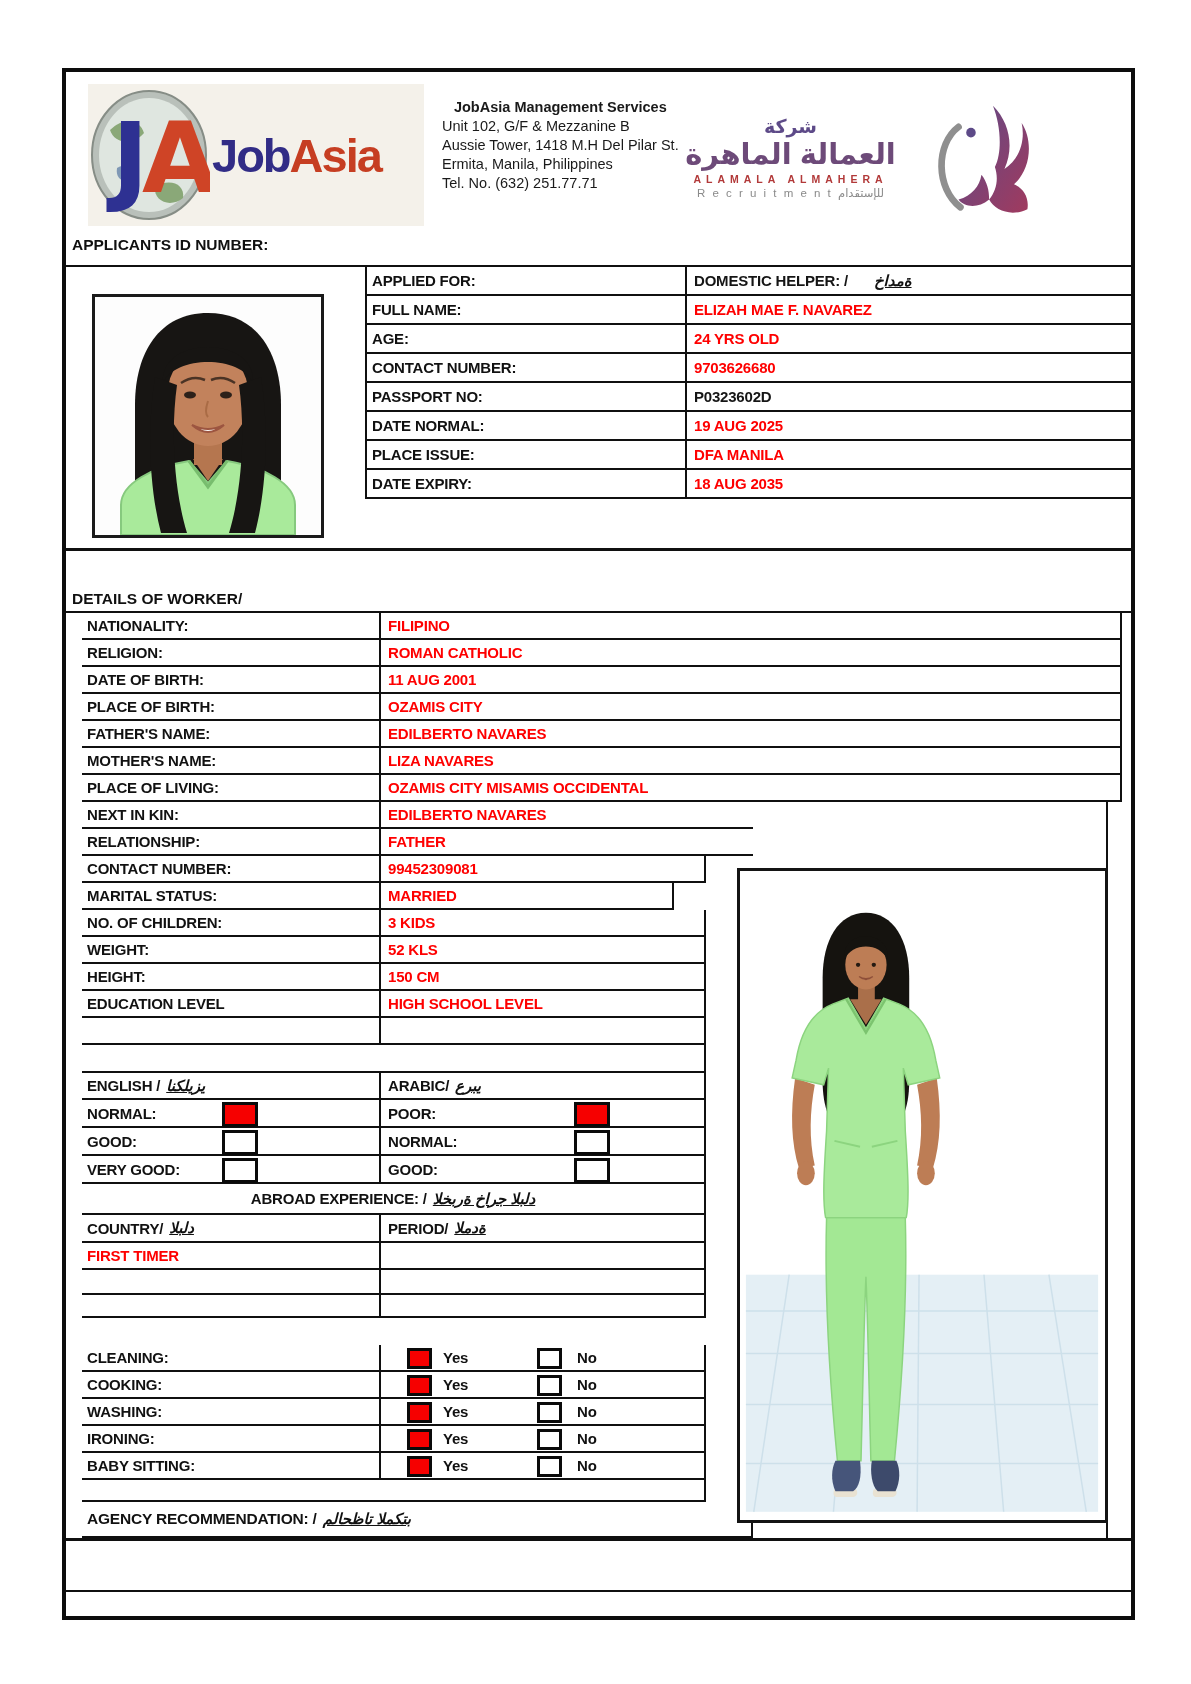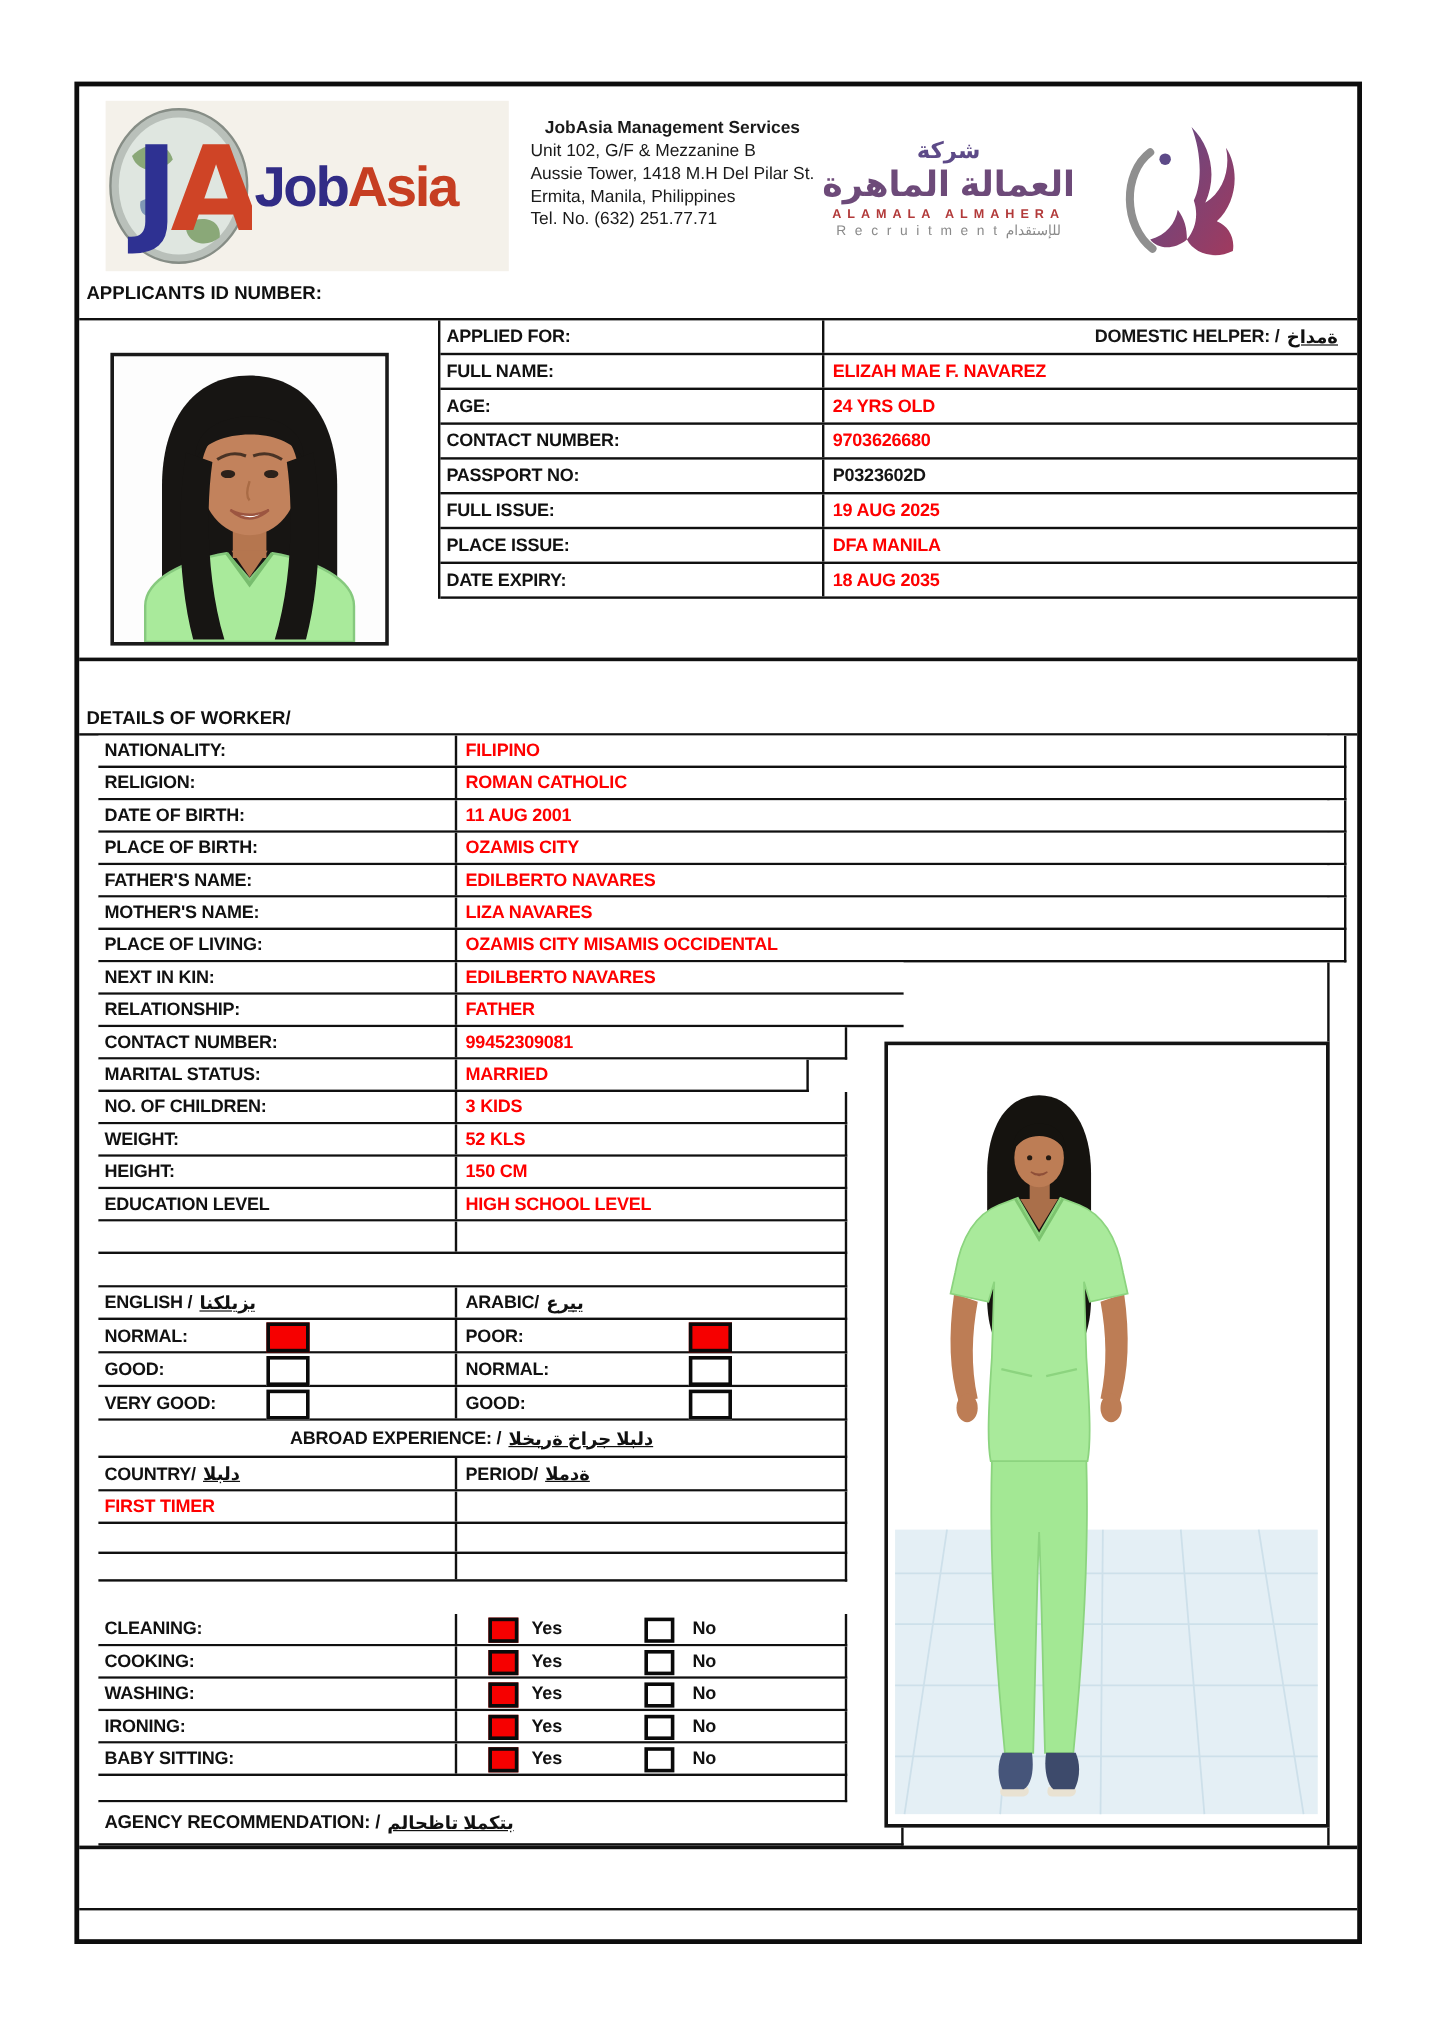--- a/index.html
+++ b/index.html
@@ -18,25 +18,25 @@
   .ag-latin{font-size:10.5px;font-weight:bold;letter-spacing:5px;color:#b23939;margin-top:2px;white-space:nowrap;}
   .ag-rec{font-size:11.5px;letter-spacing:2px;color:#8a8a8a;margin-top:2px;white-space:nowrap;}
   
   .id-row{left:0;top:152px;width:100%;height:43px;border-bottom:2px solid #101010;display:flex;align-items:center;padding-left:6px;font-weight:bold;font-size:15.5px;}
   
   .photo-box{left:26px;top:222px;width:232px;height:244px;border:3px solid #1a1a1a;background:#fdfdfd;}
   .applied-table{left:299px;top:195px;width:766px;border-left:2px solid #101010;}
   .arow{display:flex;height:29px;border-bottom:2px solid #101010;box-sizing:border-box;align-items:stretch;}
   .arow .lc{width:320px;flex:none;border-right:2px solid #101010;display:flex;align-items:center;padding-left:5px;box-sizing:border-box;}
   .arow .vc{flex:1;display:flex;align-items:center;padding-left:7px;}
-  .arow .vc.right{justify-content:flex-end;padding-right:16px;}
+  .arow .vc.right{padding-right:6px;gap:20px;}
   .lbl{font-weight:bold;font-size:15px;color:#111;letter-spacing:-0.2px;white-space:nowrap;}
   .val{font-weight:bold;font-size:15px;color:#fe0000;letter-spacing:-0.2px;white-space:nowrap;}
   .val.black{color:#151515;}
-  .ar{font-weight:bold;font-size:15px;color:#111;text-decoration:underline;margin-left:6px;direction:rtl;}
+  .ar{font-weight:bold;font-size:15px;color:#111;text-decoration:underline;margin-left:6px;direction:rtl;font-style:italic;}
   
   .details-top{left:0;top:476px;width:100%;height:0;border-top:3px solid #101010;}
   .details-title{left:0;top:514px;width:100%;height:27px;border-bottom:2px solid #101010;display:flex;align-items:center;padding-left:6px;font-weight:bold;font-size:15.5px;}
   .drow{position:absolute;left:16px;height:27px;display:flex;border-bottom:2px solid #101010;box-sizing:border-box;background:#fff;}
   .drow .lc{width:299px;flex:none;border-right:2px solid #101010;display:flex;align-items:center;padding-left:5px;box-sizing:border-box;}
   .drow .vc{flex:1;display:flex;align-items:center;padding-left:7px;position:relative;}
   .r-edge{border-right:2px solid #101010;}
   .nodiv .lc{border-right:none;}
   .center-row{justify-content:center;}
   .center-row .inner{display:flex;align-items:center;}
@@ -163,21 +163,21 @@
     <div class="arow">
       <div class="lc">
           <span class="lbl">PASSPORT  NO:</span>
         </div>
       <div class="vc">
           <span class="val black">P0323602D</span>
         </div>
     </div>
     <div class="arow">
       <div class="lc">
-          <span class="lbl">FULL ISSUE:</span>
+          <span class="lbl">DATE NORMAL:</span>
         </div>
       <div class="vc">
           <span class="val">19 AUG 2025</span>
         </div>
     </div>
     <div class="arow">
       <div class="lc">
           <span class="lbl">PLACE ISSUE:</span>
         </div>
       <div class="vc">

